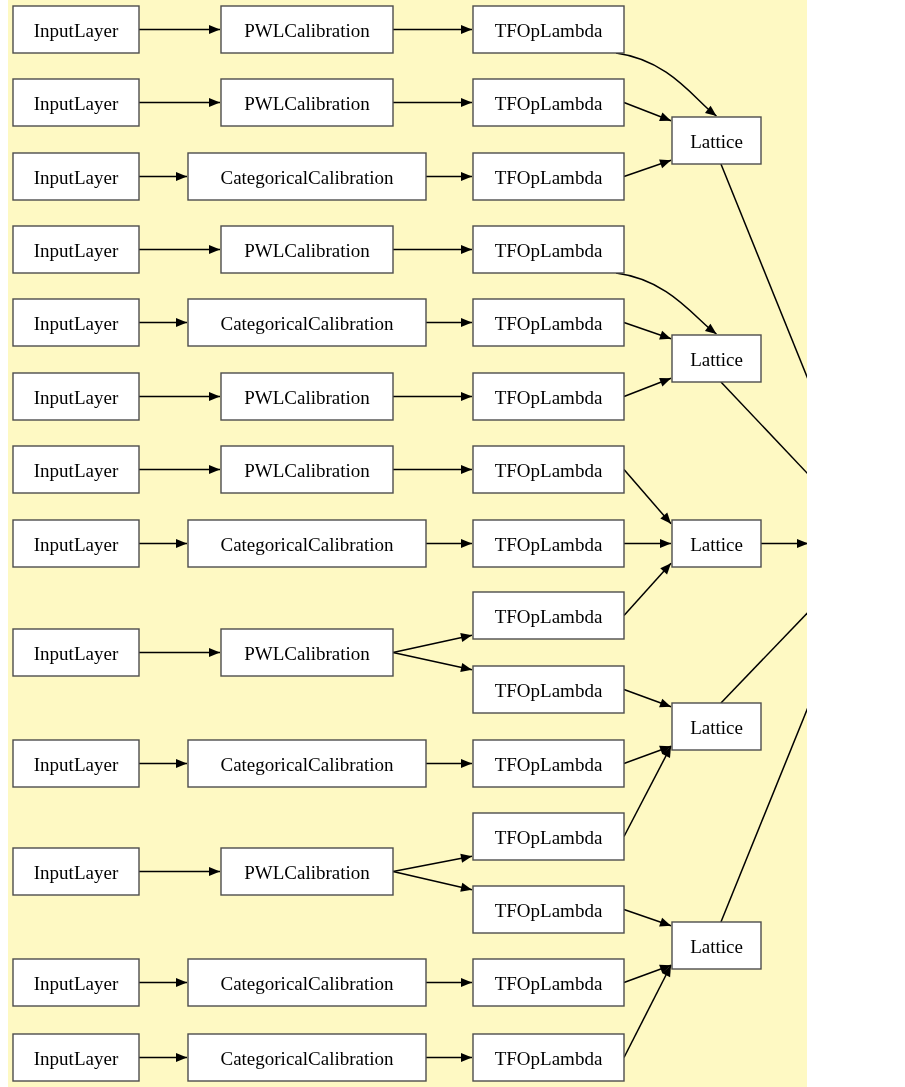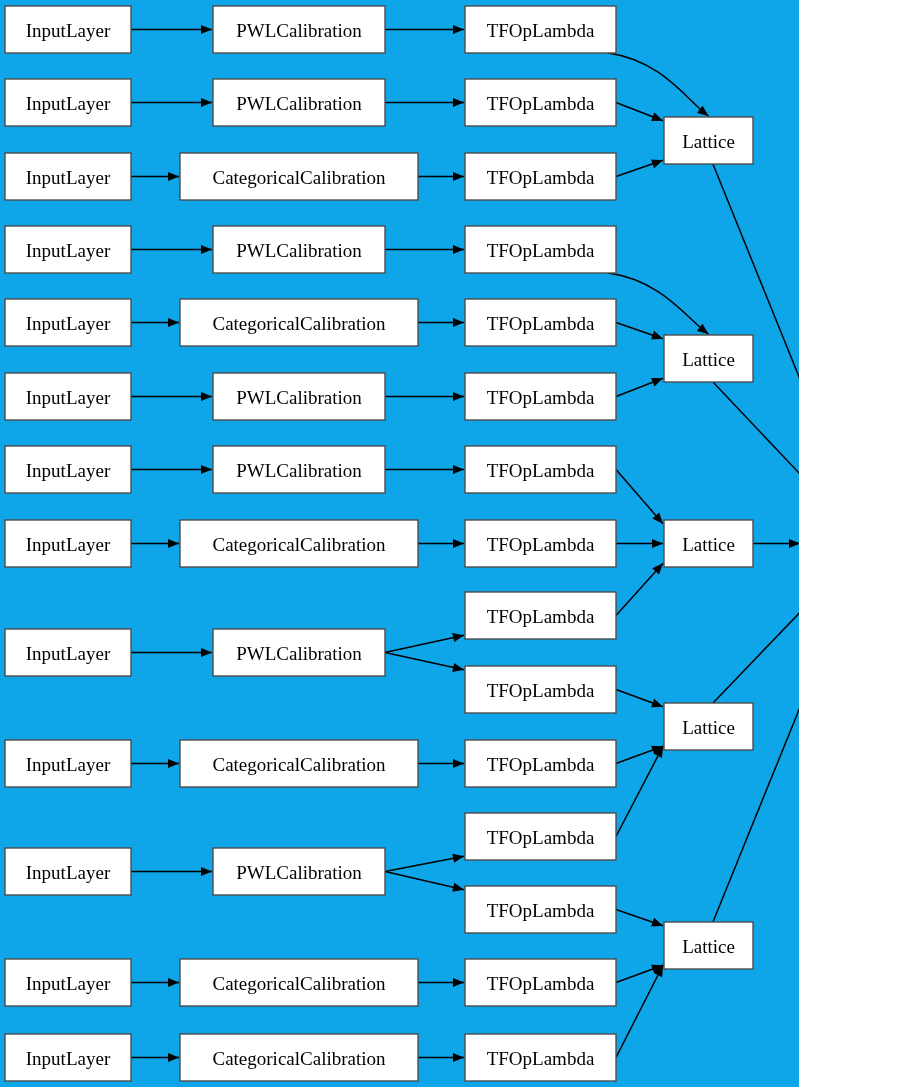--- a/index.html
+++ b/index.html
@@ -4,23 +4,24 @@
 <style>
   html, body {
     margin: 0;
     padding: 0;
     background: #ffffff;
   }
   #graph-root {
     position: relative;
     width: 799px;
     height: 1087px;
-    background: #0ea5e9;
+    background: #fef9c3;
     font-family: "Liberation Serif", "DejaVu Serif", serif;
     overflow: hidden;
+    margin-left: 8px;
   }
   svg#graph-svg {
     position: absolute;
     top: 0; left: 0;
     width: 905px;
     height: 1087px;
   }
   .node-rect {
     fill: #ffffff;
     stroke: #4d4d4d;

